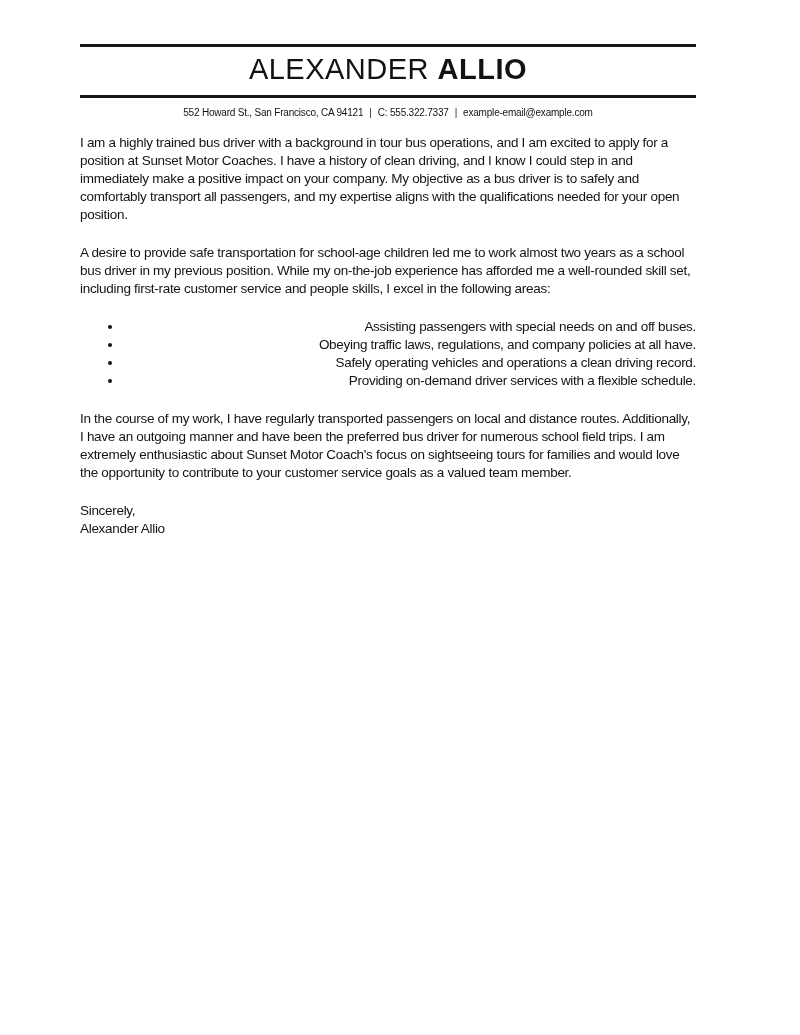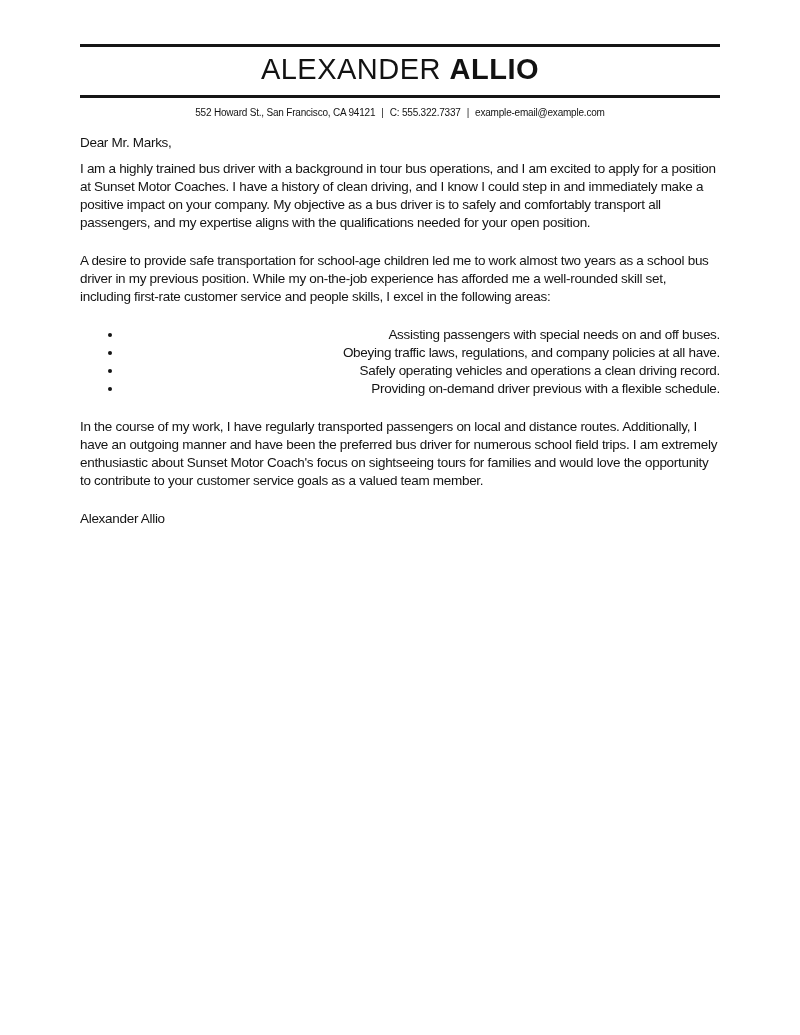--- a/index.html
+++ b/index.html
@@ -13,21 +13,21 @@
     width: 800px;
     height: 1035px;
     margin: 0 auto;
     background: #ffffff;
     font-family: "Liberation Sans", "DejaVu Sans", sans-serif;
     color: #141414;
     overflow: hidden;
   }
 
   .content {
-    padding: 44px 80px 0 80px;
+    padding: 44px 104px 0 80px;
   }
 
   
   .header-block {
     border-top: 3px solid #161616;
     border-bottom: 3px solid #161616;
     text-align: center;
     padding: 7px 0 9px 0;
   }
 
@@ -96,34 +96,34 @@
         <span class="first">ALEXANDER</span>
         <span class="last">ALLIO</span>
       </div>
     </div>
 
     <div class="contact-line">
       <span>552 Howard St., San Francisco, CA 94121</span><span class="sep">|</span><span>C: 555.322.7337</span><span class="sep">|</span><span>example-email@example.com</span>
     </div>
 
     <div class="letter">
-      <p class="salutation">Dear Mr. Marks,</p>
 
       <p>I am a highly trained bus driver with a background in tour bus operations, and I am excited to apply for a position at Sunset Motor Coaches. I have a history of clean driving, and I know I could step in and immediately make a positive impact on your company. My objective as a bus driver is to safely and comfortably transport all passengers, and my expertise aligns with the qualifications needed for your open position.</p>
 
       <p>A desire to provide safe transportation for school-age children led me to work almost two years as a school bus driver in my previous position. While my on-the-job experience has afforded me a well-rounded skill set, including first-rate customer service and people skills, I excel in the following areas:</p>
 
       <ul class="skills">
         <li>Assisting passengers with special needs on and off buses.</li>
         <li>Obeying traffic laws, regulations, and company policies at all have.</li>
         <li>Safely operating vehicles and operations a clean driving record.</li>
-        <li>Providing on-demand driver previous with a flexible schedule.</li>
+        <li>Providing on-demand driver services with a flexible schedule.</li>
       </ul>
 
       <p>In the course of my work, I have regularly transported passengers on local and distance routes. Additionally, I have an outgoing manner and have been the preferred bus driver for numerous school field trips. I am extremely enthusiastic about Sunset Motor Coach's focus on sightseeing tours for families and would love the opportunity to contribute to your customer service goals as a valued team member.</p>
 
 
+      <p class="closing">Sincerely,</p>
 
       <p class="signature">Alexander Allio</p>
     </div>
 
   </div>
 </div>
 
 </body></html>

